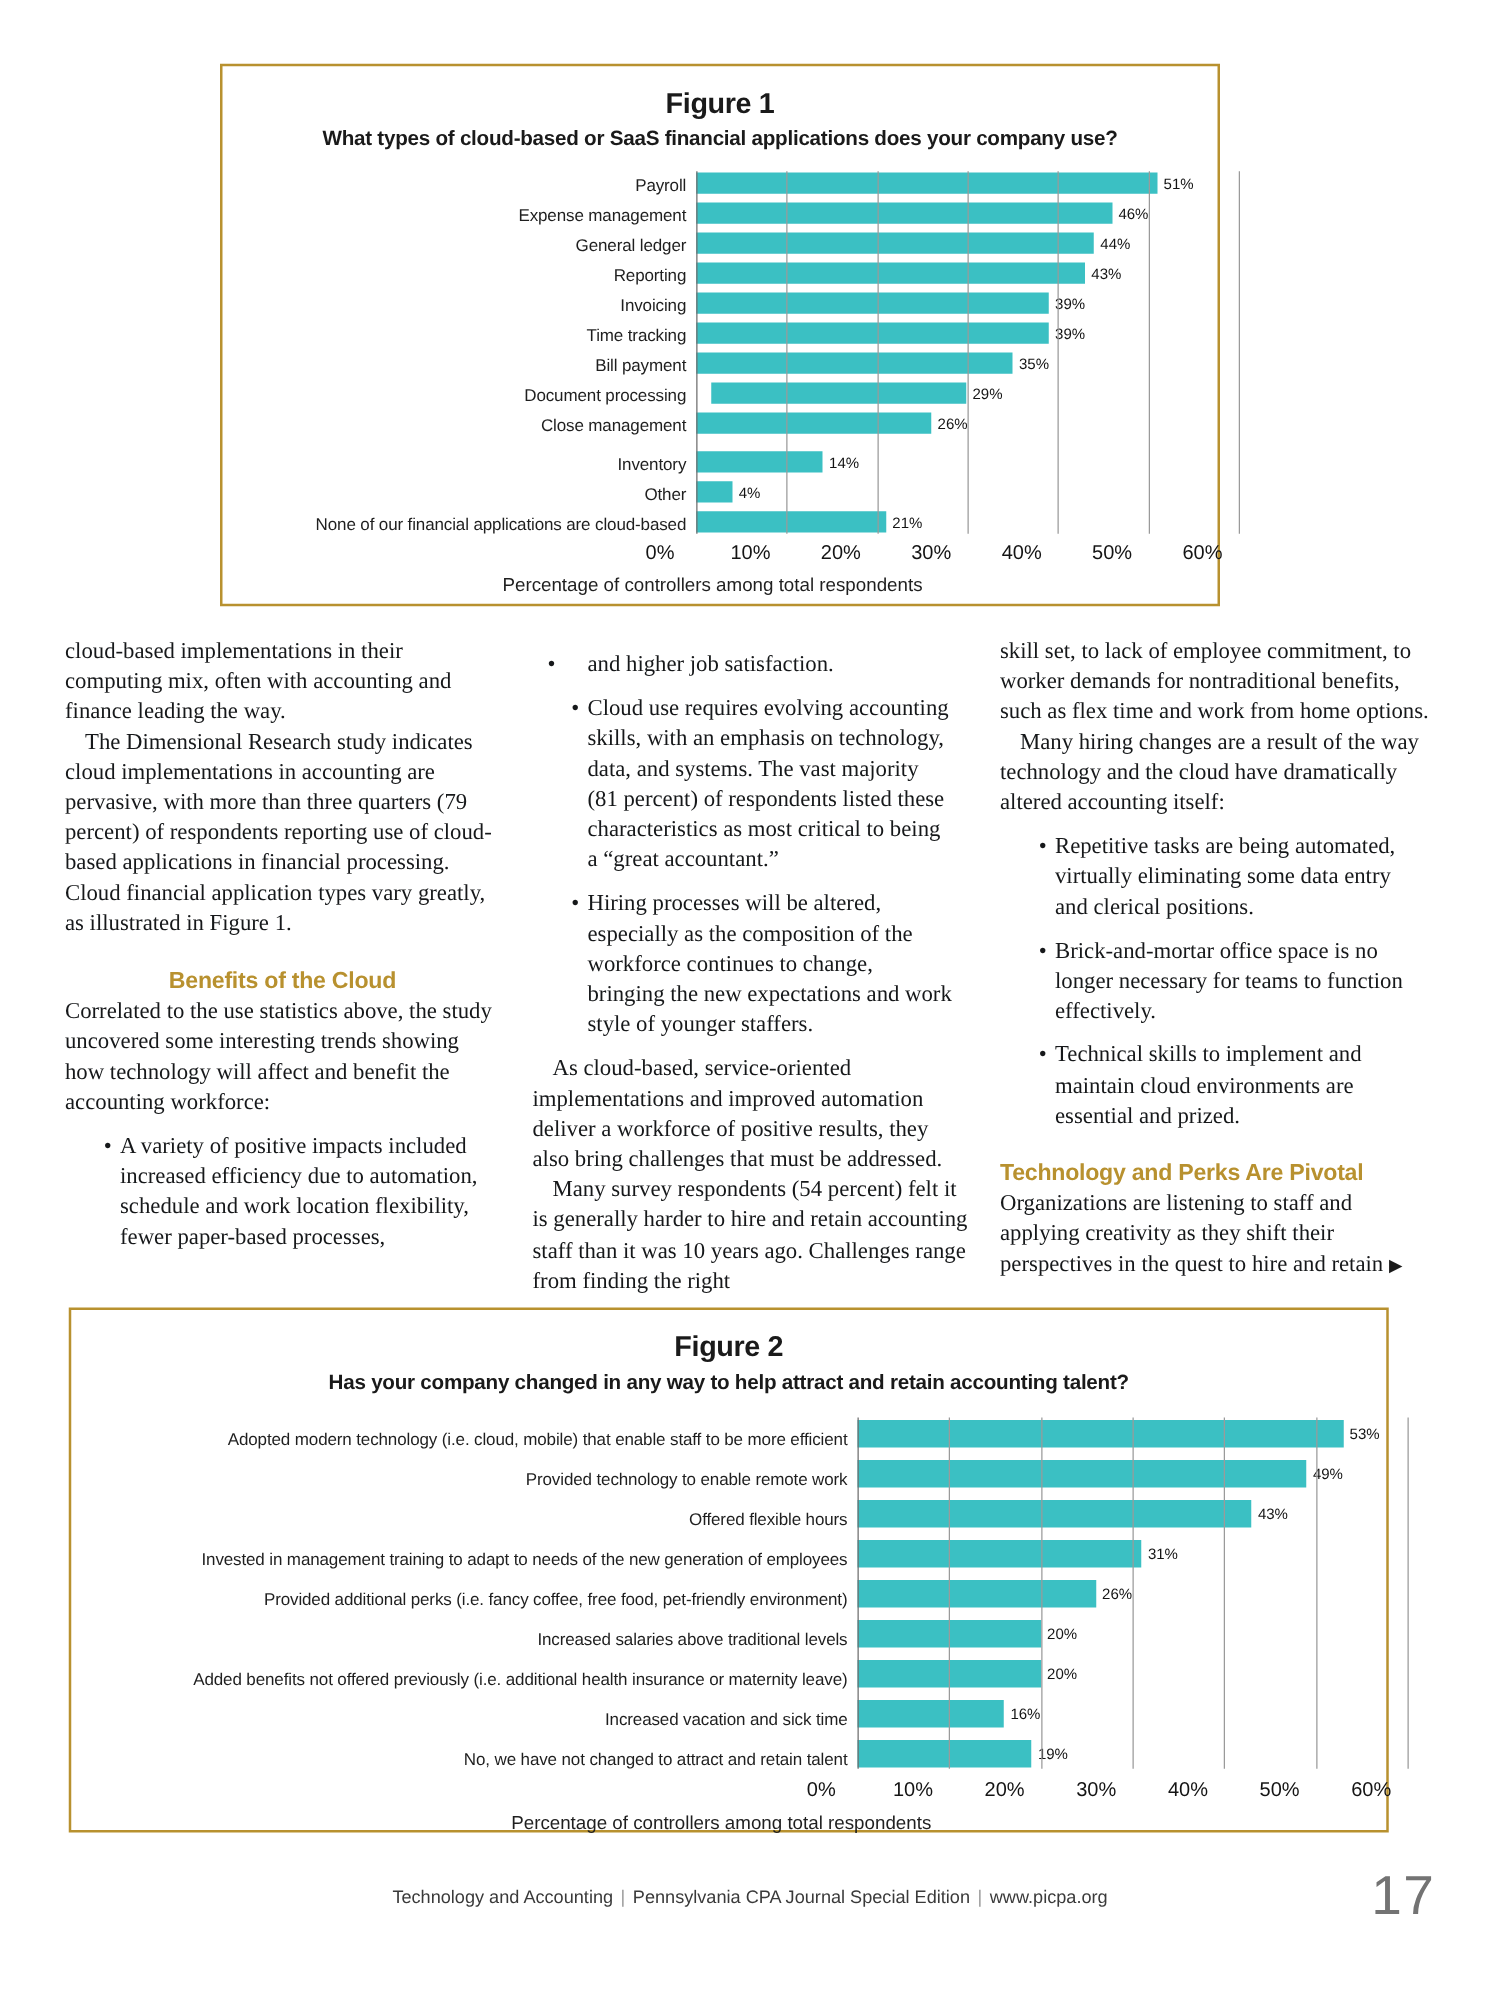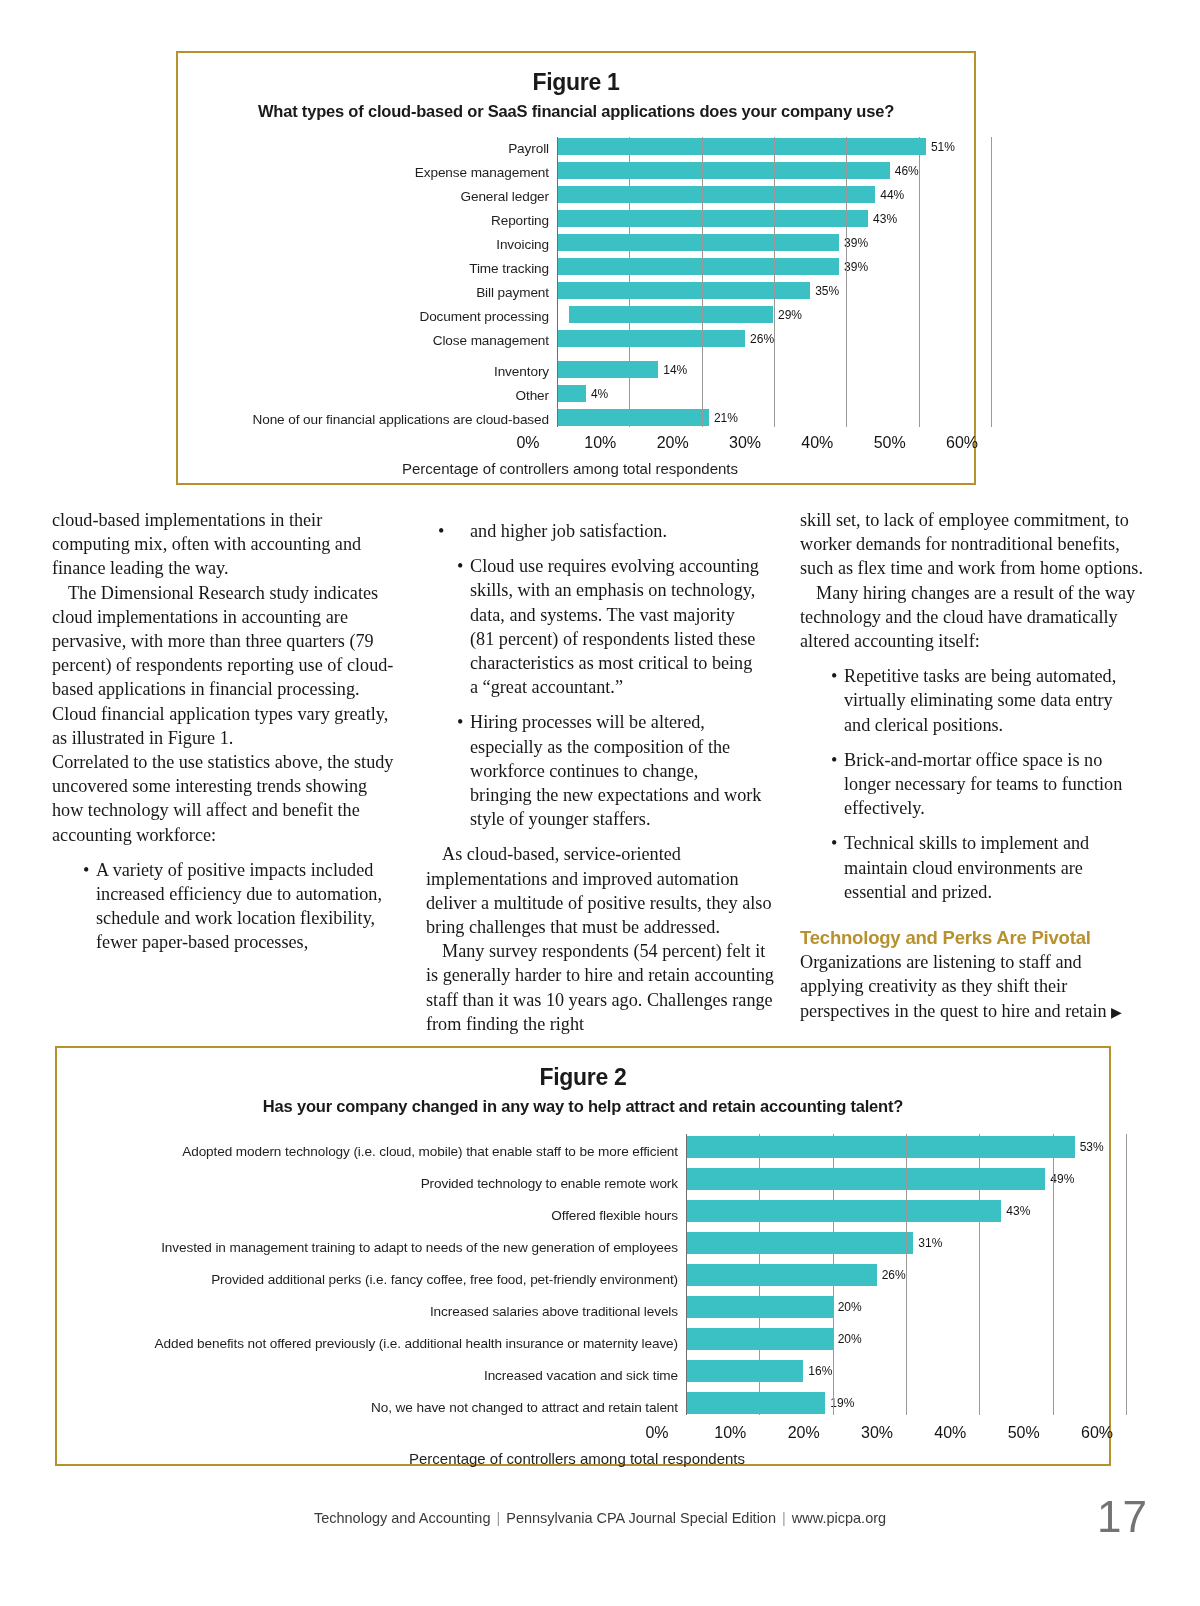--- a/index.html
+++ b/index.html
@@ -362,35 +362,36 @@
     </div>
     <div class="axis-caption">Percentage of controllers among total respondents</div>
   </div>
 </div>
 
 <div class="columns">
 
   <div class="col">
     <p>cloud-based implementations in their computing mix, often with accounting and finance leading the way.</p>
     <p class="indent">The Dimensional Research study indicates cloud implementations in accounting are pervasive, with more than three quarters (79 percent) of respondents reporting use of cloud-based applications in financial processing. Cloud financial application types vary greatly, as illustrated in Figure 1.</p>
+    <div class="section-head">Benefits of the Cloud</div>
     <p>Correlated to the use statistics above, the study uncovered some interesting trends showing how technology will affect and benefit the accounting workforce:</p>
     <ul class="bullets">
       <li>A variety of positive impacts included increased efficiency due to automation, schedule and work location flexibility, fewer paper-based processes,</li>
     </ul>
   </div>
 
   <div class="col">
     <ul class="bullets tight">
       <li style="padding-left:33px"><span>and higher job satisfaction.</span></li>
     </ul>
     <ul class="bullets">
       <li>Cloud use requires evolving accounting skills, with an emphasis on technology, data, and systems. The vast majority (81 percent) of respondents listed these characteristics as most critical to being a “great accountant.”</li>
       <li>Hiring processes will be altered, especially as the composition of the workforce continues to change, bringing the new expectations and work style of younger staffers.</li>
     </ul>
-    <p class="indent">As cloud-based, service-oriented implementations and improved automation deliver a multitude of positive results, they also bring challenges that must be addressed.</p>
+    <p class="indent">As cloud-based, service-oriented implementations and improved automation deliver a workforce of positive results, they also bring challenges that must be addressed.</p>
     <p class="indent">Many survey respondents (54 percent) felt it is generally harder to hire and retain accounting staff than it was 10 years ago. Challenges range from finding the right</p>
   </div>
 
   <div class="col">
     <p>skill set, to lack of employee commitment, to worker demands for nontraditional benefits, such as flex time and work from home options.</p>
     <p class="indent">Many hiring changes are a result of the way technology and the cloud have dramatically altered accounting itself:</p>
     <ul class="bullets">
       <li>Repetitive tasks are being automated, virtually eliminating some data entry and clerical positions.</li>
       <li>Brick-and-mortar office space is no longer necessary for teams to function effectively.</li>
       <li>Technical skills to implement and maintain cloud environments are essential and prized.</li>

